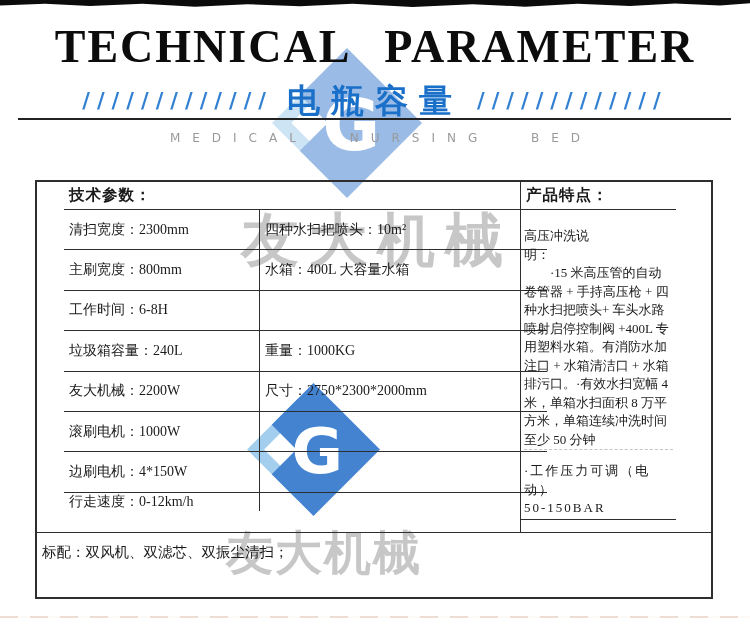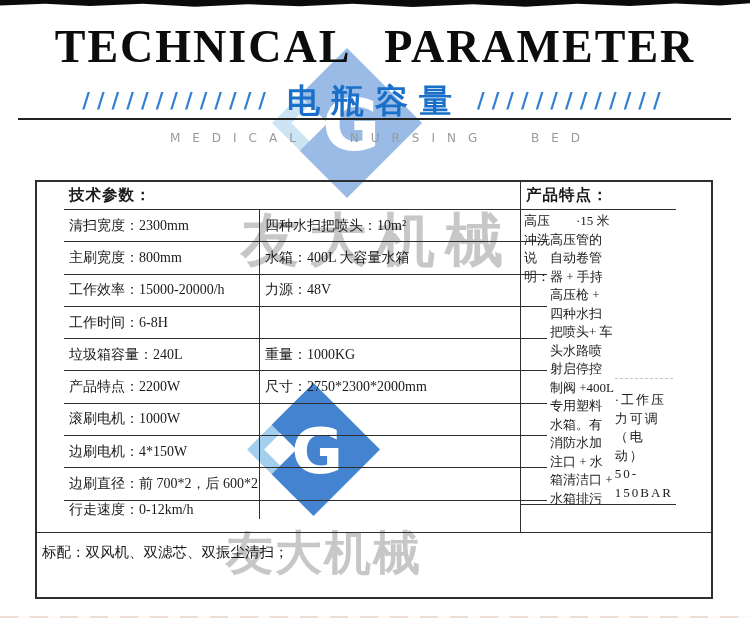--- a/index.html
+++ b/index.html
@@ -68,22 +68,22 @@
   .spec-row:last-child { border-bottom:none;flex-direction:column; }
   .cell { display:flex; align-items:center; font-size:14px; padding:0 5px; overflow:hidden; white-space:nowrap; }
   .cl { width:196px; flex:none; border-right:1px solid var(--border-dark,#2e2e2e); }
   .cr { flex:1; }
   .right-sec {
     position:absolute; left:483px; top:0; width:156px; height:350px;
     border-left:1px solid var(--border-dark,#2e2e2e); display:flex; flex-direction:column;
   }
   .feat-body {
     height:295px; flex:none; border-bottom:1px solid var(--border-dark,#2e2e2e);
-    display:flex; flex-direction:row; padding:2px 3px; overflow:hidden;
-    font-size:13px; line-height:18.5px;
+    display:flex; flex-direction:column; padding:2px 3px; overflow:hidden;
+    font-size:13px; line-height:18.5px;margin-top:15px;
   }
   .pre { white-space:pre-line; }
   .feat-p3 {
     margin-top:auto; border-top:1px dashed #c4c4c4; padding-top:12px;
     letter-spacing:2px; white-space:pre-line;
   }
   .feat-empty { flex:1; }
   .footer-row {
     position:absolute; left:0; top:350px; width:674px; height:67px;
     border-top:1px solid var(--border-dark,#2e2e2e);
@@ -131,44 +131,36 @@
       <div class="sec-header">技术参数：</div>
       <div class="spec-row">
         <div class="cell cl">清扫宽度：2300mm</div>
         <div class="cell cr">四种水扫把喷头：10m²</div>
       </div>
       <div class="spec-row">
         <div class="cell cl">主刷宽度：800mm</div>
         <div class="cell cr">水箱：400L 大容量水箱</div>
       </div>
       <div class="spec-row">
-        <div class="cell cl">工作效率：15000-20000/h</div>
-        <div class="cell cr">力源：48V</div>
-      </div>
-      <div class="spec-row">
         <div class="cell cl">工作时间：6-8H</div>
       </div>
       <div class="spec-row">
         <div class="cell cl">垃圾箱容量：240L</div>
         <div class="cell cr">重量：1000KG</div>
       </div>
       <div class="spec-row">
-        <div class="cell cl">产品特点：2200W</div>
+        <div class="cell cl">友大机械：2200W</div>
         <div class="cell cr">尺寸：2750*2300*2000mm</div>
       </div>
       <div class="spec-row">
         <div class="cell cl">滚刷电机：1000W</div>
         <div class="cell cr"></div>
       </div>
       <div class="spec-row">
         <div class="cell cl">边刷电机：4*150W</div>
-        <div class="cell cr"></div>
-      </div>
-      <div class="spec-row">
-        <div class="cell cl">边刷直径：前 700*2，后 600*2</div>
         <div class="cell cr"></div>
       </div>
       <div class="spec-row">
         <div class="cell cl">行走速度：0-12km/h</div>
         <div class="cell cr"></div>
       </div>
     </div>
 
     <div class="right-sec">
       <div class="sec-header">产品特点：</div>

